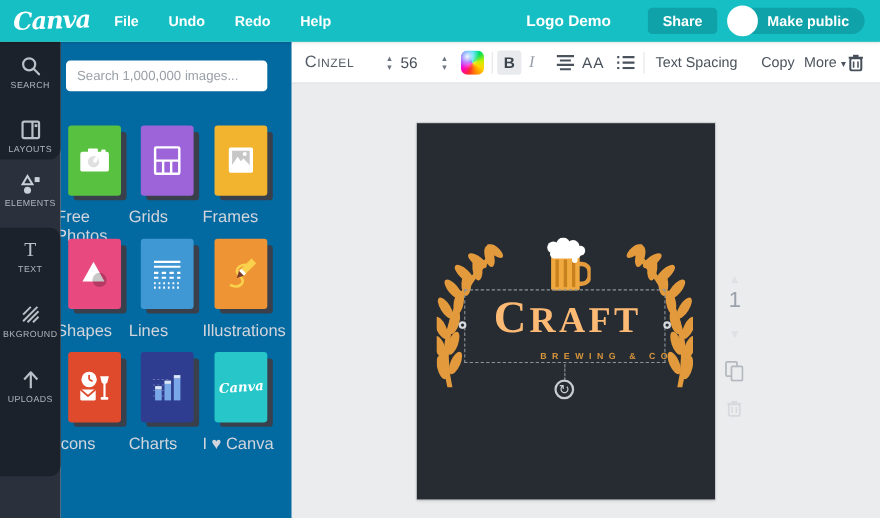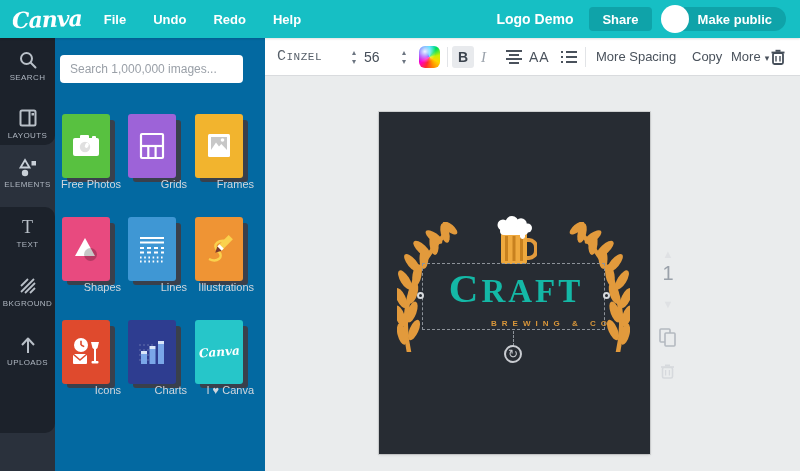--- a/index.html
+++ b/index.html
@@ -4,21 +4,21 @@
 <style>
   * { margin:0; padding:0; box-sizing:border-box; }
   html,body { width:800px; height:471px; overflow:hidden; font-family:"Liberation Sans", sans-serif; background:#eaeced; }
 
   
   .topbar { position:absolute; left:0; top:0; width:800px; height:38px; background:#16bfc4; display:flex; align-items:center; z-index:30; box-shadow:0 1px 2px rgba(0,0,0,.12); }
   .canva-logo { font-family:"DejaVu Serif", serif; font-style:italic; font-weight:bold; font-size:22px; color:#fff; margin-left:12px; letter-spacing:-1px; transform:rotate(-2deg); }
   .top-menu { display:flex; gap:27px; margin-left:22px; }
   .top-menu span { color:#fff; font-size:13px; font-weight:bold; cursor:default; }
   .tb-right { margin-left:auto; display:flex; align-items:center; gap:10px; margin-right:14px; }
-  .doc-title { color:#fff; font-size:14px; font-weight:bold; margin-right:6px; }
+  .doc-title { color:#fff; font-size:14px; font-weight:bold; margin-right:24px; }
   .tb-btn { background:#0fa3a9; color:#fff; border:none; border-radius:4px; font-size:13px; font-weight:bold; height:24px; padding:0 13px; font-family:"Liberation Sans", sans-serif; }
   .make-public { background:#0fa3a9; border-radius:15px; height:24px; display:flex; align-items:center; padding-right:14px; }
   .avatar { width:28px; height:28px; border-radius:50%; background:#fff; margin-left:-1px; }
   .make-public span { color:#fff; font-size:13px; font-weight:bold; margin-left:9px; }
 
   
   .rail { position:absolute; left:0; top:38px; width:55px; height:433px; background:#2a313c; z-index:20; }
   .rail-block { position:absolute; left:0; width:55px; background:#1c222b; }
   .rail-block.b1 { top:0; height:107px; border-radius:0 0 10px 0; }
   .rail-block.b2 { top:169px; height:226px; border-radius:0 10px 10px 0; }
@@ -27,27 +27,27 @@
   .rail-item .rlabel { display:block; font-size:8px; color:#aeb6c0; letter-spacing:.4px; margin-top:3px; }
   .t-glyph { font-family:"Liberation Serif", serif; font-size:18px; color:#b9c0c8; line-height:20px; }
 
   
   .panel { position:absolute; left:55px; top:38px; width:210px; height:433px; background:#0369a1; z-index:19; }
   .search-box { position:absolute; left:5px; top:17px; width:183px; height:28px; border:none; border-radius:4px; background:#fff; font-size:12px; padding:0 10px; color:#333; outline:none; font-family:"Liberation Sans", sans-serif; }
   .search-box::placeholder { color:#9aa0a8; }
   .tile-cell { position:absolute; width:48px; }
   .tile-back { position:absolute; left:5px; top:6px; width:48px; height:62px; background:#39404c; border-radius:3px; }
   .tile { position:relative; width:48px; height:64px; border-radius:3px; display:flex; align-items:center; justify-content:center; cursor:pointer; }
-  .tile-label { position:relative; display:block; width:70px; margin-left:-11px; text-align:right; font-size:11px; color:#d2d6dc; }
+  .tile-label { position:relative; display:block; width:70px; margin-left:-11px; text-align:left; font-size:15px; color:#d2d6dc; margin-top:11px; }
   .canva-mini { font-family:"DejaVu Serif", serif; font-style:italic; font-weight:bold; color:#fff; font-size:12px; transform:rotate(-4deg); }
 
   
   .toolbar { position:absolute; left:265px; top:38px; width:535px; height:38px; background:#fff; border-bottom:1px solid #d9dbde; z-index:18; }
   .toolbar > * { position:absolute; }
-  .font-name { left:12px; top:0; line-height:38px; font-family:Liberation Mono, monospace; font-variant:small-caps; font-size:15px; color:#555e68; letter-spacing:.5px; }
+  .font-name { left:12px; top:0; line-height:38px; font-family:Liberation Sans, sans-serif; font-variant:small-caps; font-size:15px; color:#555e68; letter-spacing:.5px; }
   .stepper { width:10px; top:10px; display:flex; flex-direction:column; align-items:center; color:#6b7480; font-size:8px; line-height:9px; cursor:pointer; }
   .stp1 { left:84px; } .stp2 { left:134px; }
   .font-size { left:99px; top:0; line-height:38px; font-size:14px; color:#454e59; }
   .swatch { left:154px; top:8px; width:21px; height:22px; border-radius:6px; cursor:pointer;
     background: radial-gradient(circle at 28% 25%, rgba(255,255,255,.95), rgba(255,255,255,0) 50%),
                 conic-gradient(from 200deg, #ff2d2d, #ff00c8, #8000ff, #0048ff, #00cfff, #00e05a, #c8f000, #ffd400, #ff8a00, #ff2d2d); }
   .tdiv { top:9px; width:1px; height:20px; background:#e2e4e7; }
   .d1 { left:182px; } .d2 { left:320px; }
   .btn-b { left:187px; top:8px; width:22px; height:22px; background:#e8eaed; border-radius:3px; text-align:center; line-height:22px; font-weight:bold; font-size:14px; color:#3b434d; cursor:pointer; }
   .btn-i { left:216px; top:0; line-height:38px; font-family:"Liberation Serif", serif; font-style:italic; font-size:15px; color:#9aa2ab; cursor:pointer; }
@@ -63,21 +63,21 @@
   
   .workspace { position:absolute; left:265px; top:76px; width:535px; height:395px; background:#eaeced; }
   .page-canvas { position:absolute; left:114px; top:36px; width:271px; height:342px; background:#272c33; box-shadow:0 0 0 1px rgba(0,0,0,.10), 0 1px 3px rgba(0,0,0,.12); }
   .wheat { position:absolute; top:110px; width:70px; height:130px; }
   .wheat-l { left:18px; }
   .wheat-r { left:181px; transform:scaleX(-1); }
   .mug { position:absolute; left:114px; top:104px; }
   .selbox { position:absolute; left:43px; top:151px; width:183px; height:67px; border:1px dashed #8d939a; }
   .handle { position:absolute; width:7px; height:7px; border:2px solid #d7dadd; border-radius:50%; background:#272c33; top:50%; margin-top:-5px; }
   .handle.hl { left:-6px; } .handle.hr { right:-6px; }
-  .craft-title { position:absolute; left:0; width:274px; top:157px; text-align:center; font-family:"Liberation Serif", serif; font-weight:bold; font-size:33px; line-height:38px; color:#14b8a6; letter-spacing:3px; }
+  .craft-title { position:absolute; left:0; width:274px; top:157px; text-align:center; font-family:"Liberation Serif", serif; font-weight:bold; font-size:33px; line-height:38px; color:#fdba74; letter-spacing:3px; }
   .craft-title::first-letter { font-size:41px; }
   .craft-sub { position:absolute; left:0; width:271px; top:207px; text-align:center; font-size:8px; font-weight:bold; letter-spacing:5px; color:#d8963a;margin-left:37px; }
   .connector { position:absolute; left:134px; top:219px; height:15px; border-left:1px dashed #8d939a; }
   .rotate-handle { position:absolute; left:125px; top:233px; width:18px; height:18px; border:2px solid #c9ccd1; border-radius:50%; color:#c9ccd1; font-size:12px; line-height:15px; text-align:center; cursor:pointer; }
 
   
   .page-rail { position:absolute; left:389px; top:0; width:28px; text-align:center; }
   .pr-arrow { position:absolute; left:0; width:28px; color:#dfe1e4; font-size:11px; cursor:pointer; }
   .pr-up { top:172px; } .pr-down { top:222px; }
   .pr-num { position:absolute; left:0; top:186px; width:28px; font-size:20px; color:#9aa1aa; }
@@ -323,21 +323,21 @@
       <g stroke="#4a525c" stroke-width="2">
         <line x1="5" y1="1" x2="16" y2="1"></line>
         <line x1="5" y1="6" x2="16" y2="6"></line>
         <line x1="5" y1="11" x2="16" y2="11"></line>
         <line x1="0" y1="1" x2="2" y2="1"></line>
         <line x1="0" y1="6" x2="2" y2="6"></line>
         <line x1="0" y1="11" x2="2" y2="11"></line>
       </g>
     </svg>
   <div class="tdiv d2"></div>
-  <span class="tool-text tspace">More Spacing</span>
+  <span class="tool-text tspace">Text Spacing</span>
   <span class="tool-text copy">Copy</span>
   <span class="tool-text more"><span>More</span><span class="caret">▾</span></span>
   <svg class="trash-ic icon-btn" width="14" height="16" viewBox="0 0 14 16">
       <rect x="2" y="4" width="10" height="11" rx="1.5" fill="none" stroke="#454e59" stroke-width="1.8"></rect>
       <line x1="0.5" y1="3.5" x2="13.5" y2="3.5" stroke="#454e59" stroke-width="1.8"></line>
       <rect x="4.5" y="0.8" width="5" height="2" fill="#454e59"></rect>
       <line x1="5" y1="7" x2="5" y2="12.5" stroke="#454e59" stroke-width="1.4"></line>
       <line x1="9" y1="7" x2="9" y2="12.5" stroke="#454e59" stroke-width="1.4"></line>
     </svg>
 </div>

